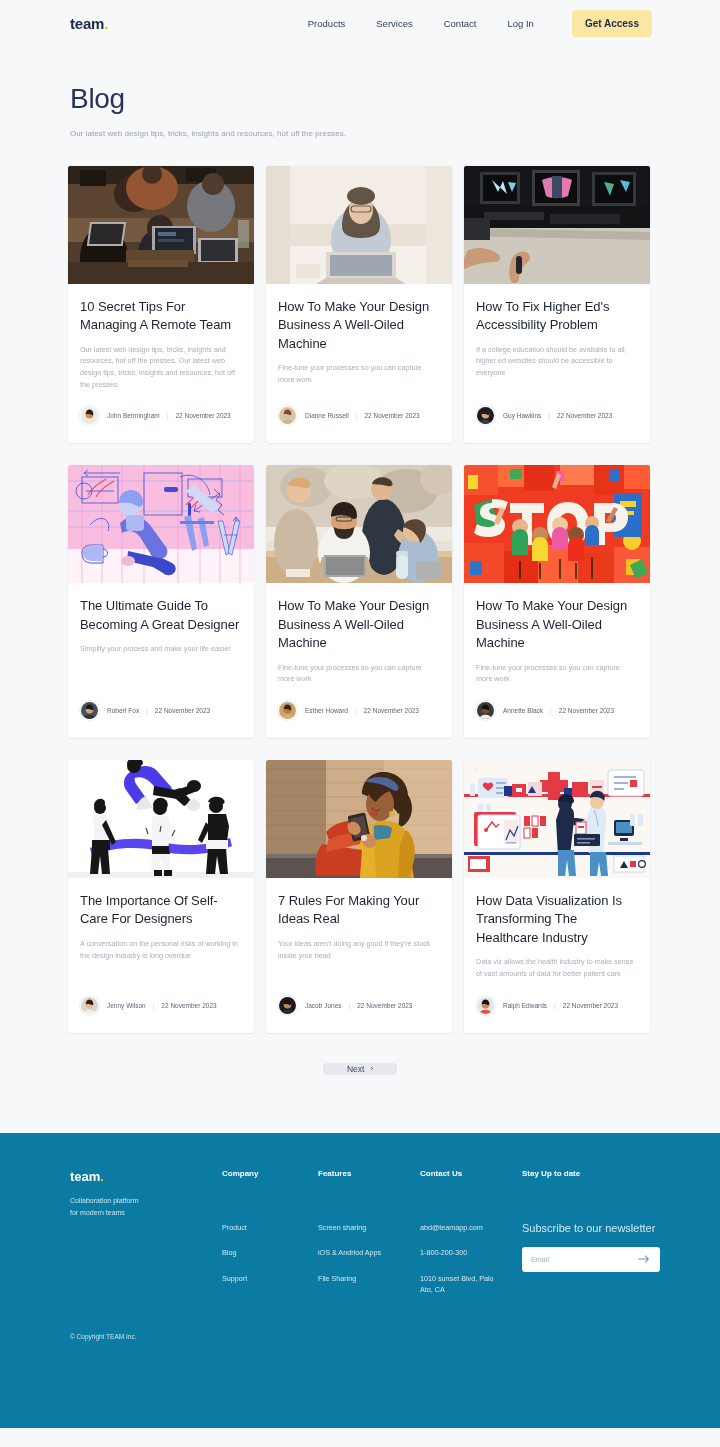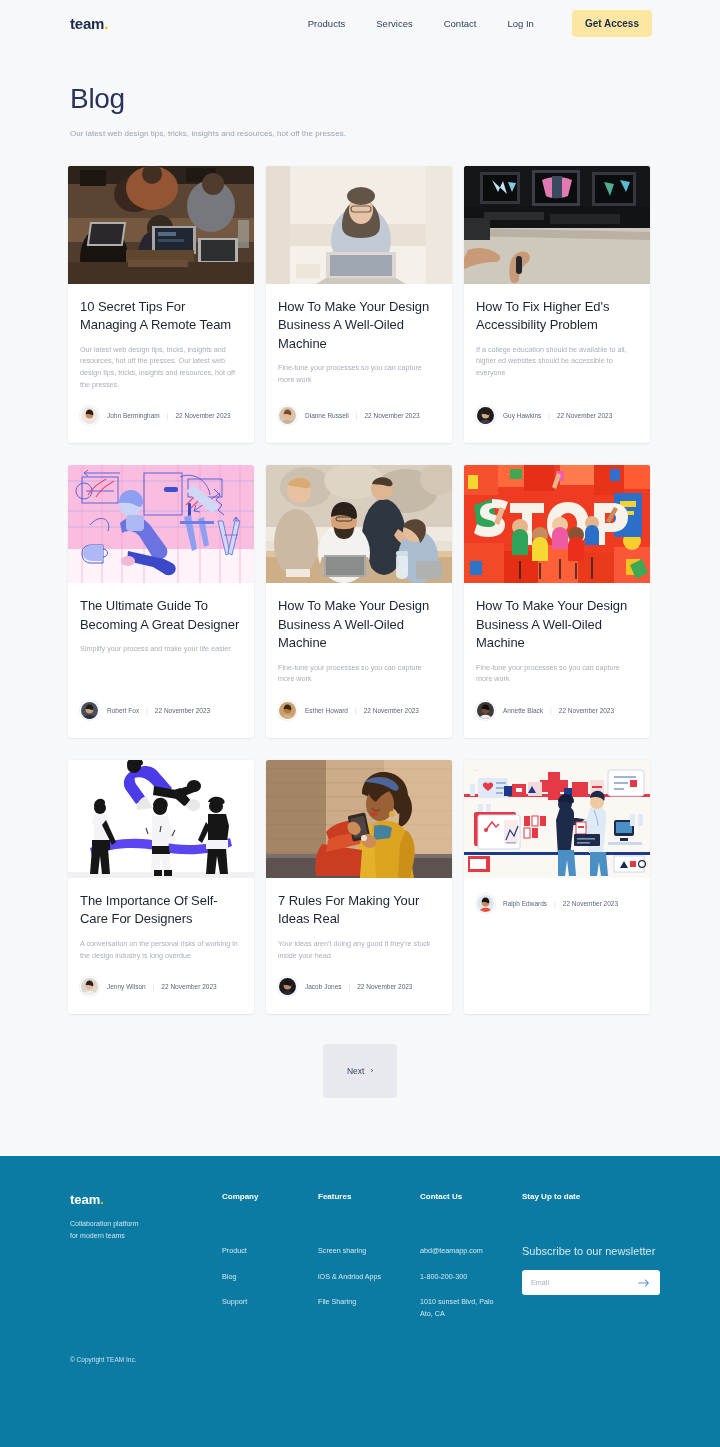--- a/index.html
+++ b/index.html
@@ -108,21 +108,21 @@
 
   
   .pager { display: flex; justify-content: center; margin-top: 30px; }
   .next-btn {
     background: #e7e9ee;
     border: none;
     border-radius: 4px;
     font-family: inherit;
     font-size: 8.5px;
     color: #3b4660;
-    padding: 22px 24px;
+    padding: 1px 24px;
     cursor: pointer;
     display: inline-flex;
     align-items: center;
     gap: 6px;
   }
   .next-btn .chev { font-size: 8px; line-height: 1; }
 
   
   .footer {
     margin-top: 58px;
@@ -783,20 +783,24 @@
         <g>
           <rect x="4" y="96" width="22" height="16" fill="#e63946"></rect>
           <rect x="6" y="99" width="16" height="10" fill="#fff"></rect>
           <rect x="150" y="96" width="30" height="16" fill="#fff" stroke="#cdd9ea" stroke-width="1"></rect>
           <path d="M156 108l4-7 4 7z" fill="#1d2a4a"></path>
           <rect x="166" y="101" width="6" height="6" fill="#e63946"></rect>
           <circle cx="178" cy="104" r="3.4" fill="none" stroke="#1d2a4a" stroke-width="1.2"></circle>
         </g>
       </svg>
         </div>
+     <div class="card-body">
+       <div class="card-title">How Data Visualization Is Transforming The Healthcare Industry</div>
+       <div class="card-excerpt">Data viz allows the health industry to make sense of vast amounts of data for better patient care</div>
+     </div>
      <div class="card-foot">
        <div class="avatar">
             <svg viewBox="0 0 40 40">
     <rect width="40" height="40" fill="#dfe7ee"></rect>
     <path d="M20 30c9 0 15 5 16 12H4c1-7 7-12 16-12z" fill="#e8503c"></path>
     <circle cx="20" cy="18" r="9" fill="#c98a5e"></circle>
     <path d="M11 17c0-7 4-11 9-11s9 4 9 10c0 3-2 4-4 3-4-3-10-3-14-2z" fill="#17120e"></path>
   </svg>
           </div>
        <div class="meta">

